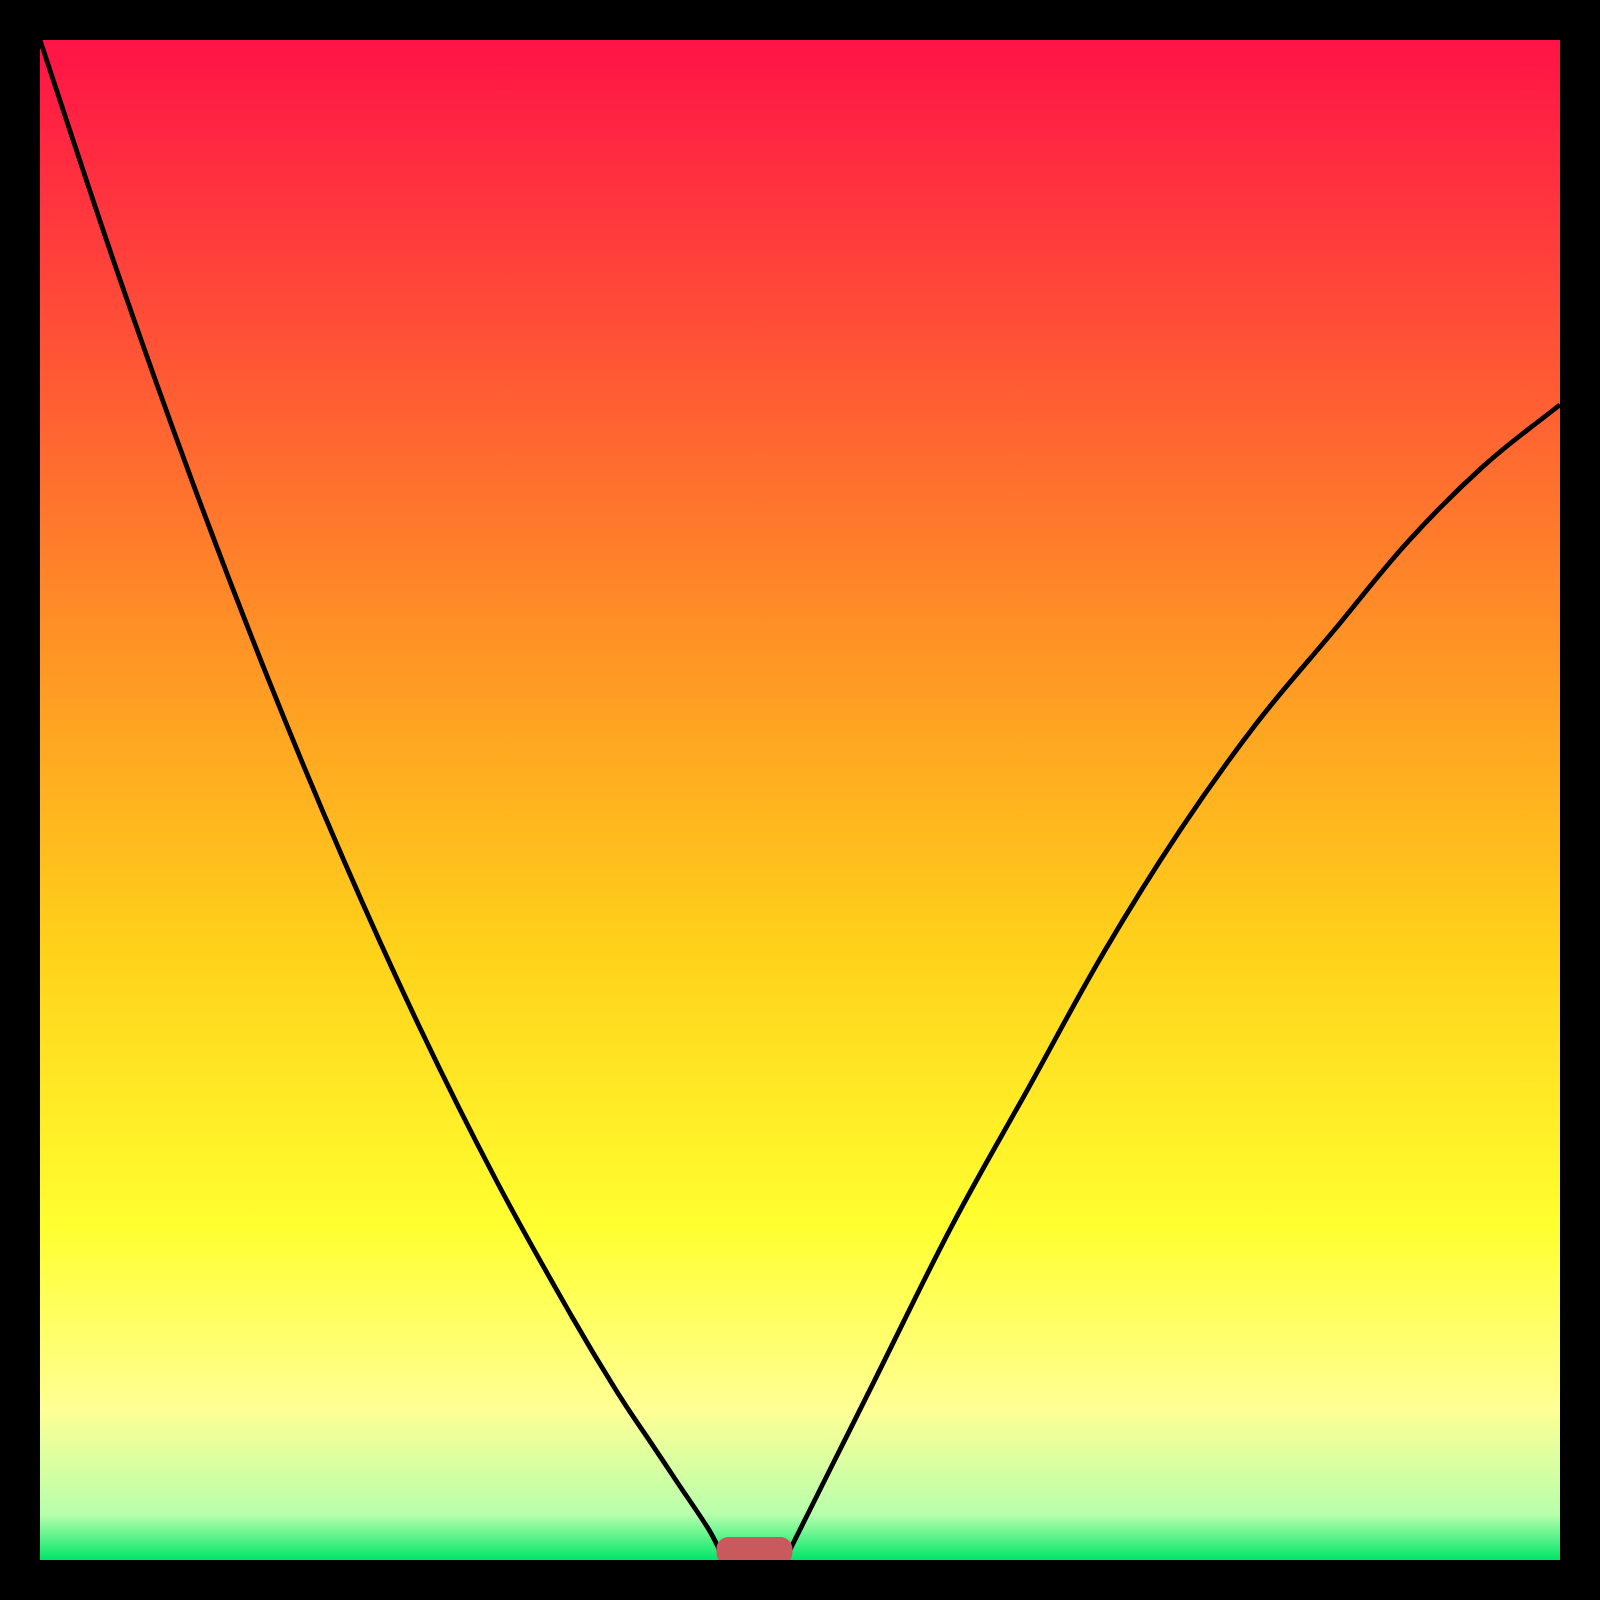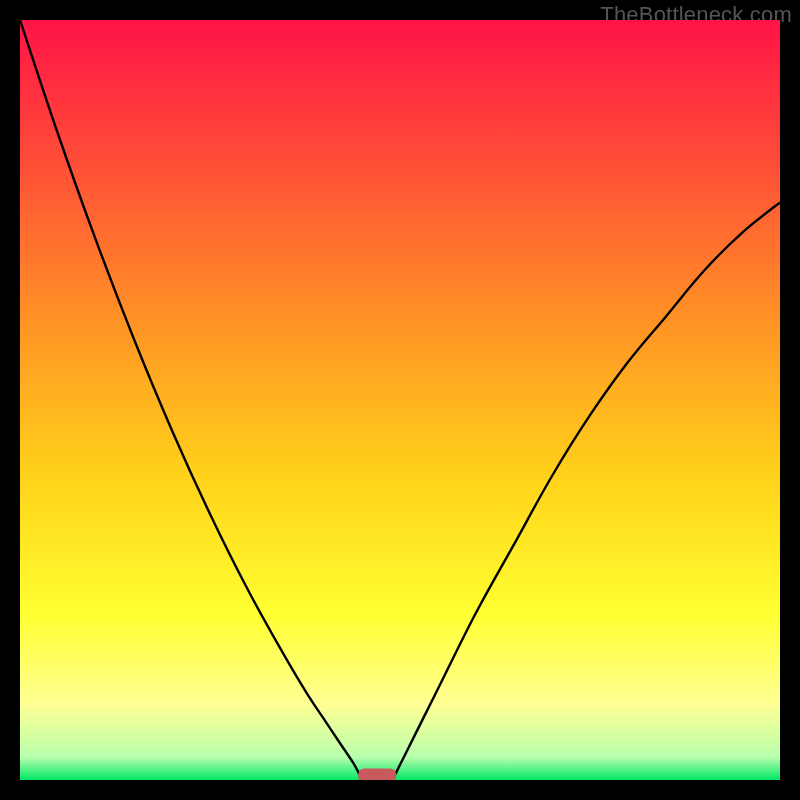--- a/index.html
+++ b/index.html
@@ -31,21 +31,20 @@
     font-weight: 500;
     color: #555559;
     letter-spacing: 0.2px;
   }
   svg { display: block; }
 </style>
 </head>
 <body>
 
 <div class="frame">
-  <div class="attribution">TheBottleneck.com</div>
 
   <div class="plot">
     <svg id="chart-svg" width="760" height="760" viewBox="0 0 760 760">
       <defs>
         <linearGradient id="bg-grad" x1="0" y1="0" x2="0" y2="1">
             <stop offset="0%" stop-color="#ff1347"></stop>
             <stop offset="20%" stop-color="#ff5236"></stop>
             <stop offset="40%" stop-color="#ff9425"></stop>
             <stop offset="60%" stop-color="#ffd21a"></stop>
             <stop offset="78%" stop-color="#ffff30"></stop>

